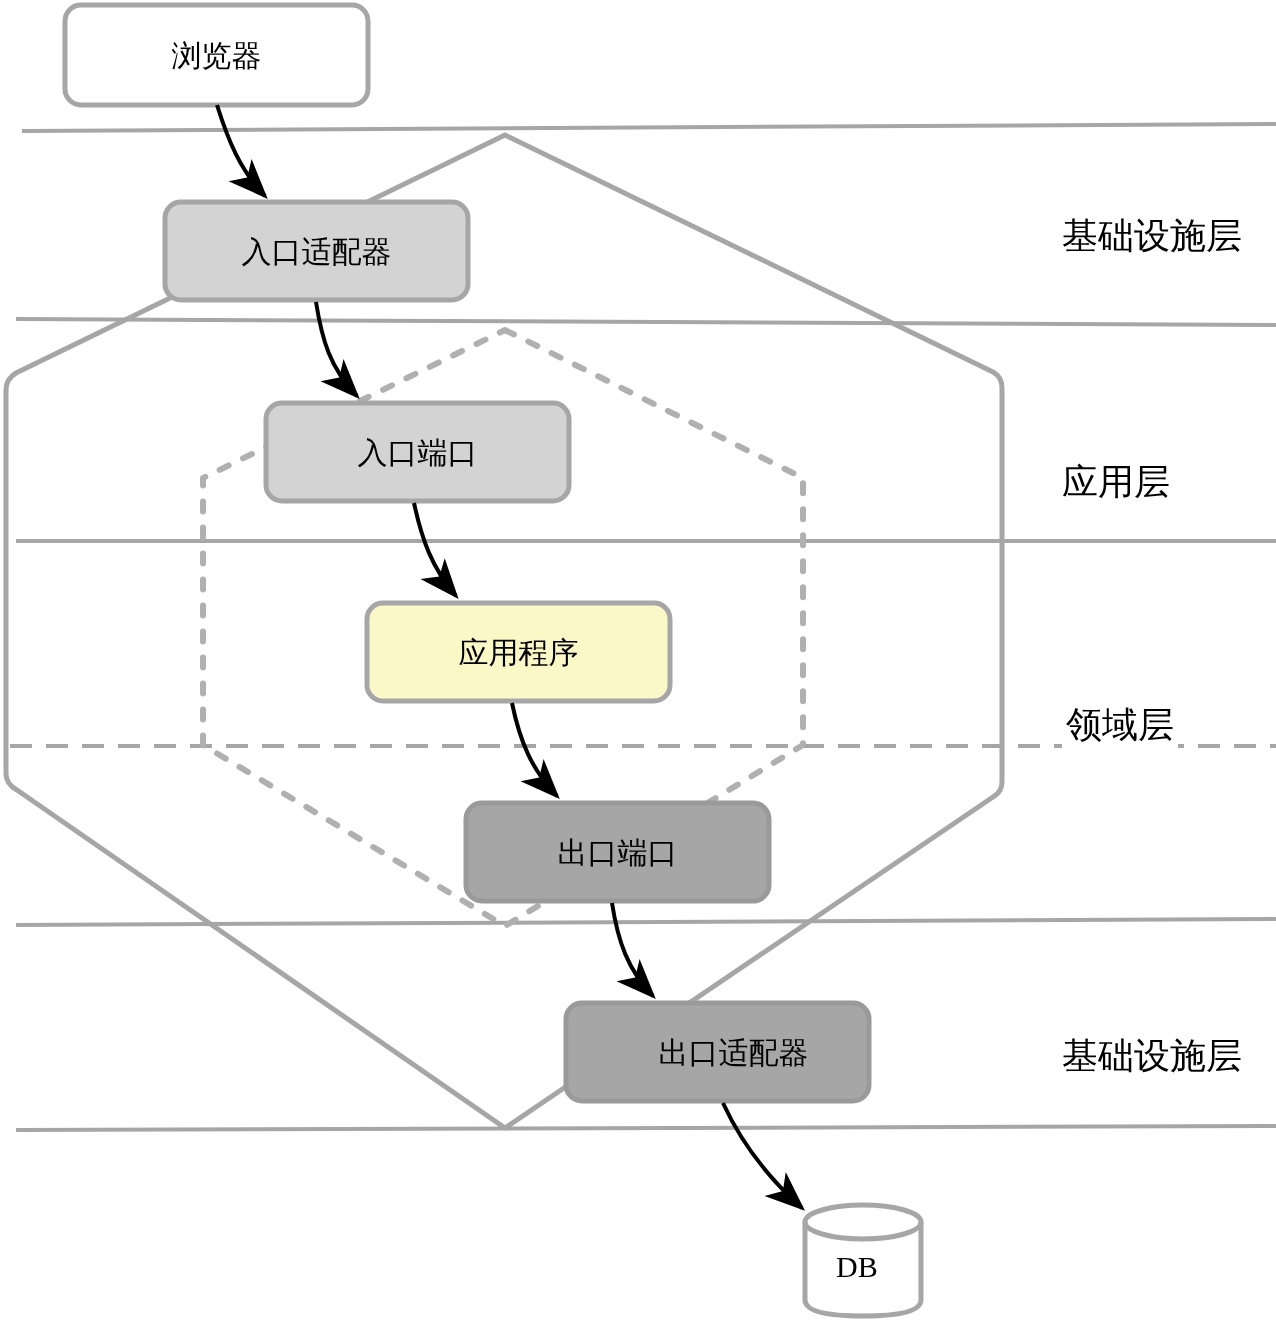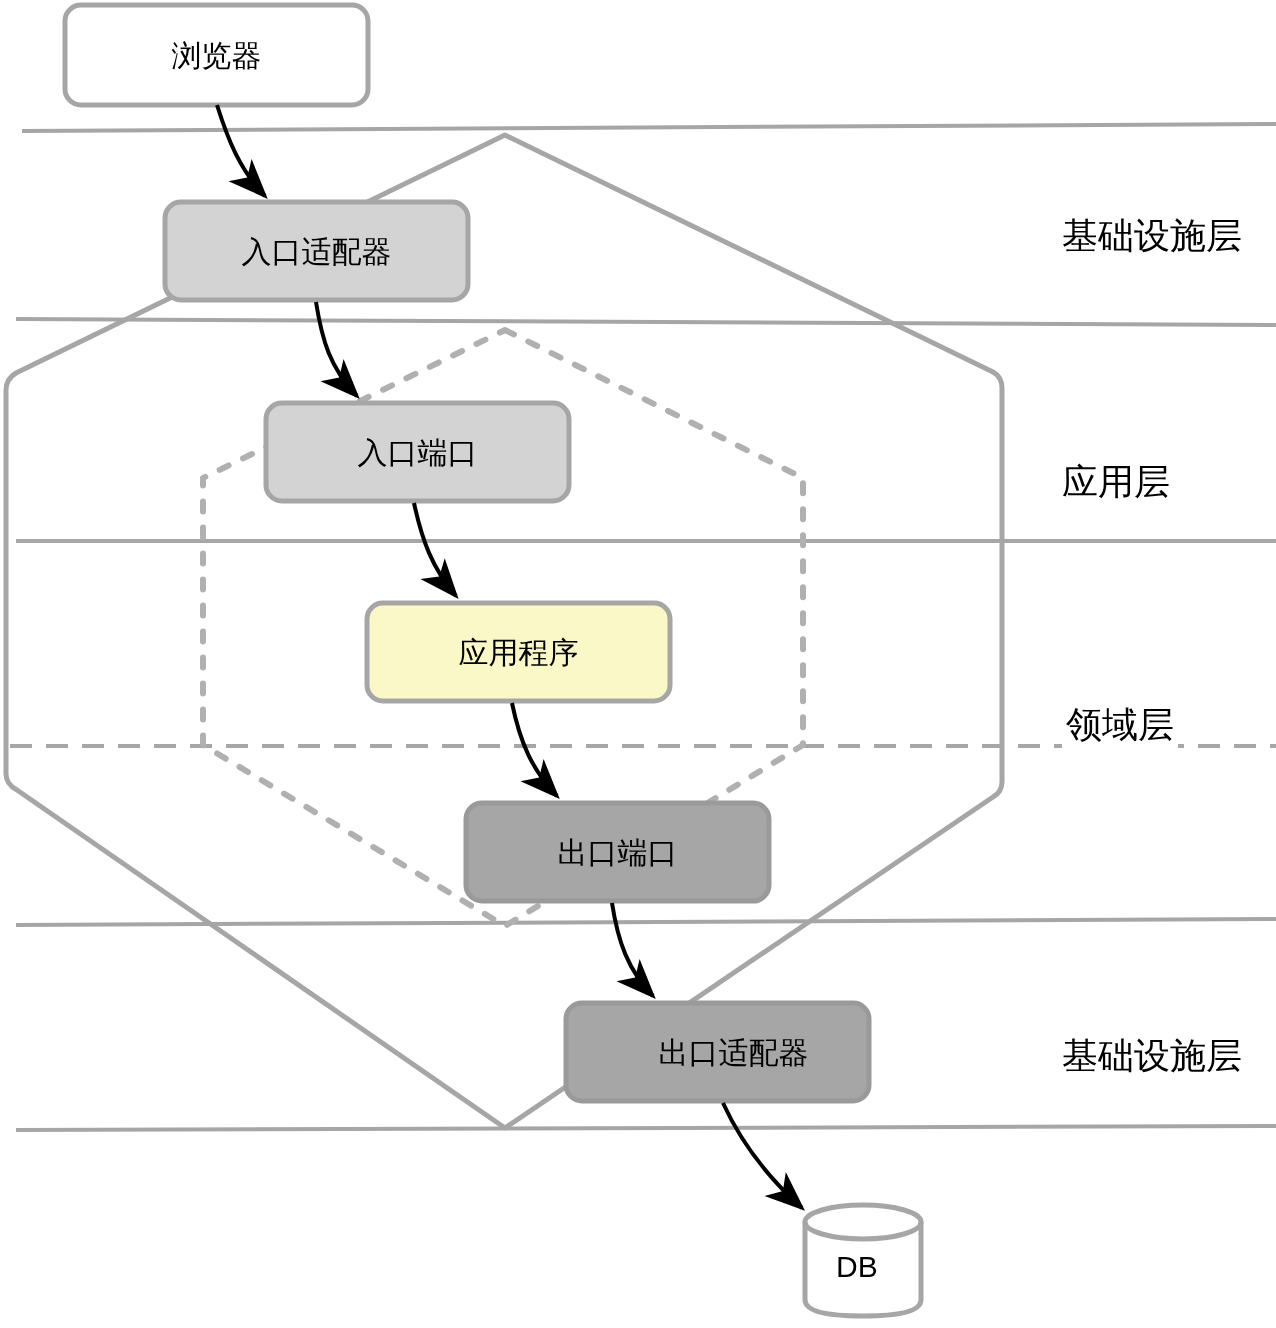--- a/index.html
+++ b/index.html
@@ -37,21 +37,21 @@
     white-space: nowrap;
   }
   .layer-label {
     position: absolute;
     color: #000000;
     font-size: 36px;
     white-space: nowrap;
   }
   .db-label {
     position: absolute;
-    font-family: Liberation Sans, sans-serif;
+    font-family: Liberation Serif, serif;
     font-size: 30px;
     color: #000000;
     white-space: nowrap;
   }
 </style>
 </head>
 <body>
 
 <div id="diagram-root">
 

